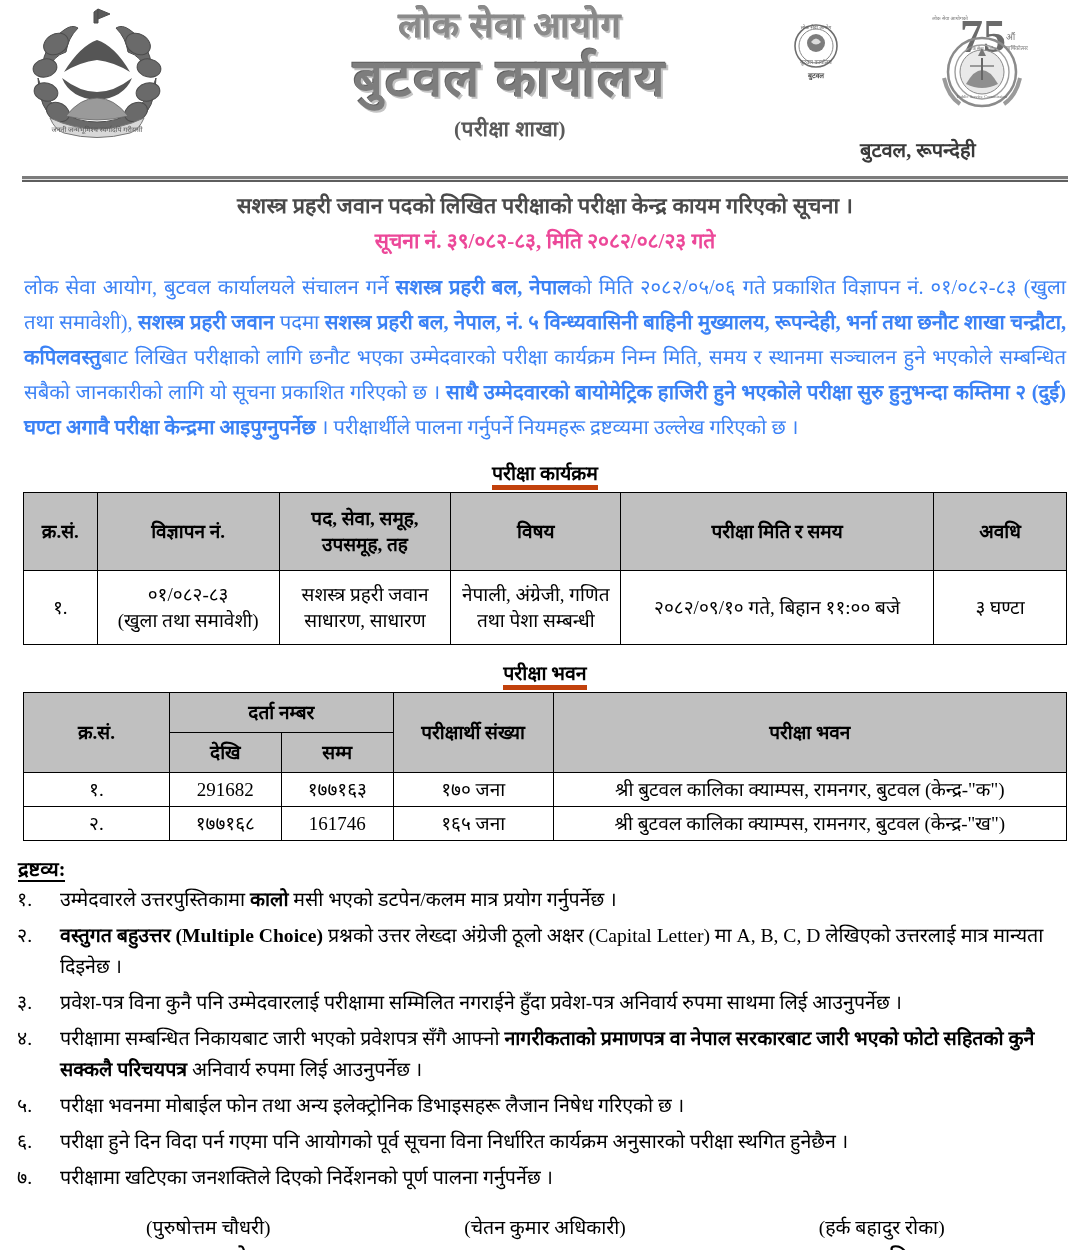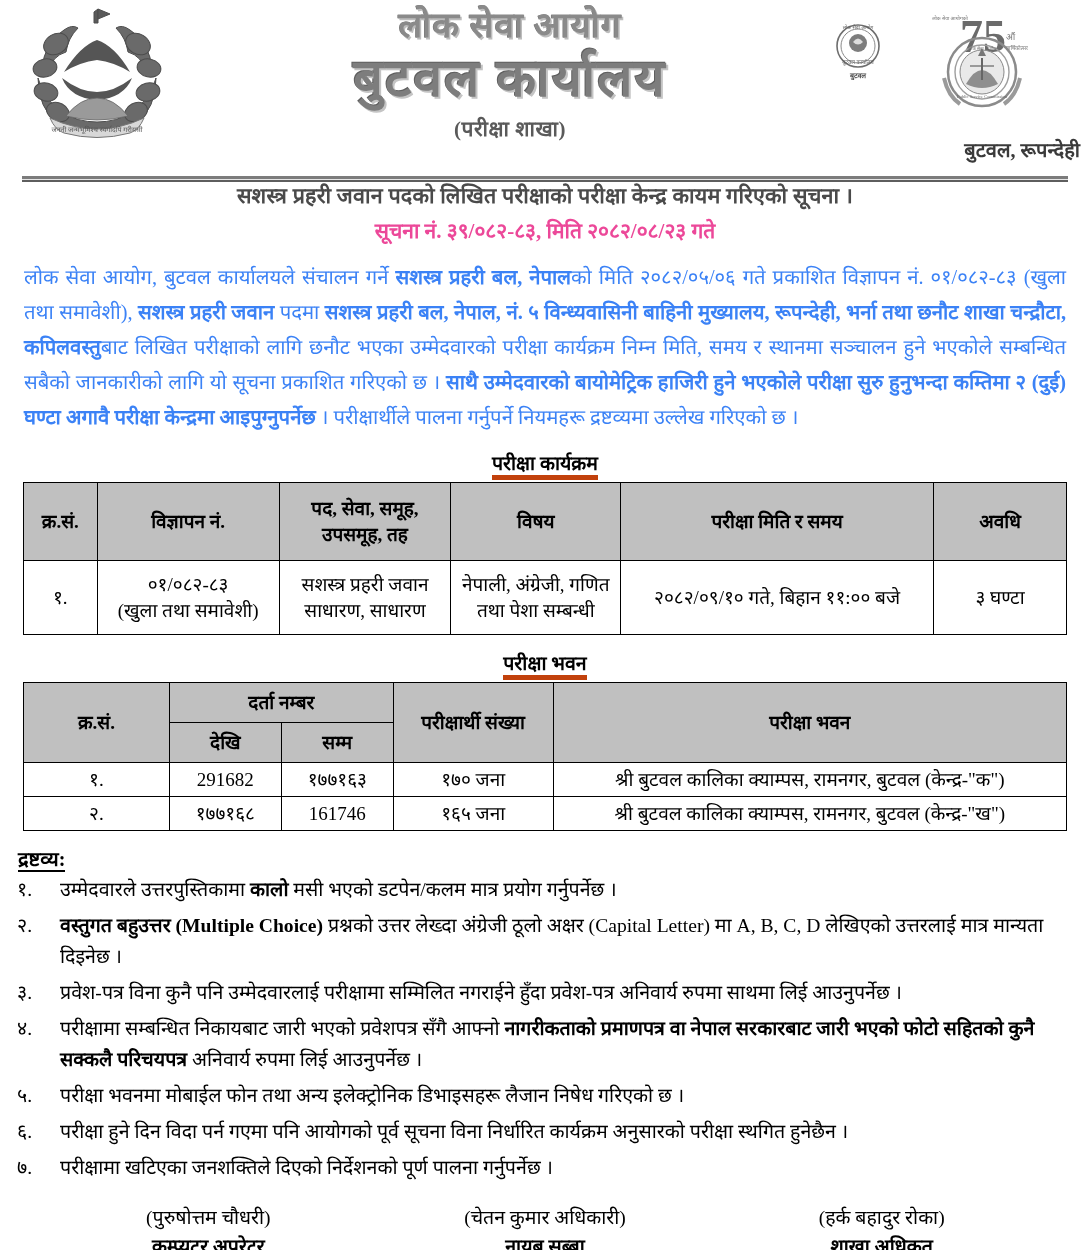--- a/index.html
+++ b/index.html
@@ -57,51 +57,51 @@
   .title-line3 {
     font-size: 21px;
     font-weight: bold;
     color: #5a5a5a;
     margin-top: 4px;
     letter-spacing: 0.5px;
   }
 
   .seal-office {
     position: absolute;
-    left: 820px; top: 12px;
+    left: 778px; top: 12px;
     width: 76px; height: 76px;
   }
   .seal-anniv {
     position: absolute;
     left: 920px; top: 6px;
     width: 108px; height: 120px;
   }
   .addr-right {
     position: absolute;
     left: 860px; top: 136px;
     width: 220px;
-    text-align: right;
+    text-align: left;
     font-size: 20px;
     font-weight: bold;
     color: #3a3a3a;
   }
 
   .hr-double {
     position: absolute;
     left: 22px; top: 176px;
     width: 1046px;
     height: 6px;
     border-top: 3px solid #7c7c7c;
     border-bottom: 2px solid #5e5e5e;
     background: #e7e7e7;
   }
 
   
   .notice-title {
-    margin-top: 8px;
+    margin-top: 18px;
     text-align: center;
     font-size: 21.5px;
     font-weight: bold;
     color: #4a4a4a;
     letter-spacing: 0.2px;
   }
   .notice-no {
     margin-top: 7px;
     text-align: center;
     font-size: 21px;

